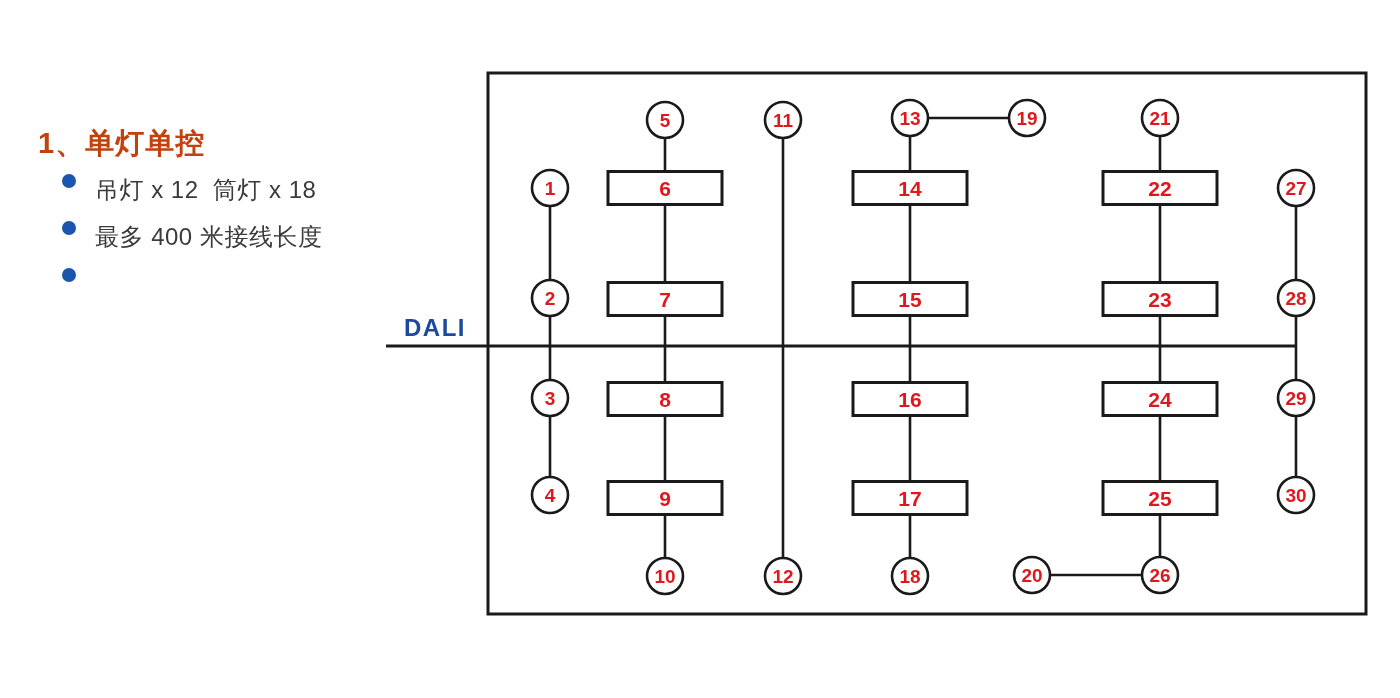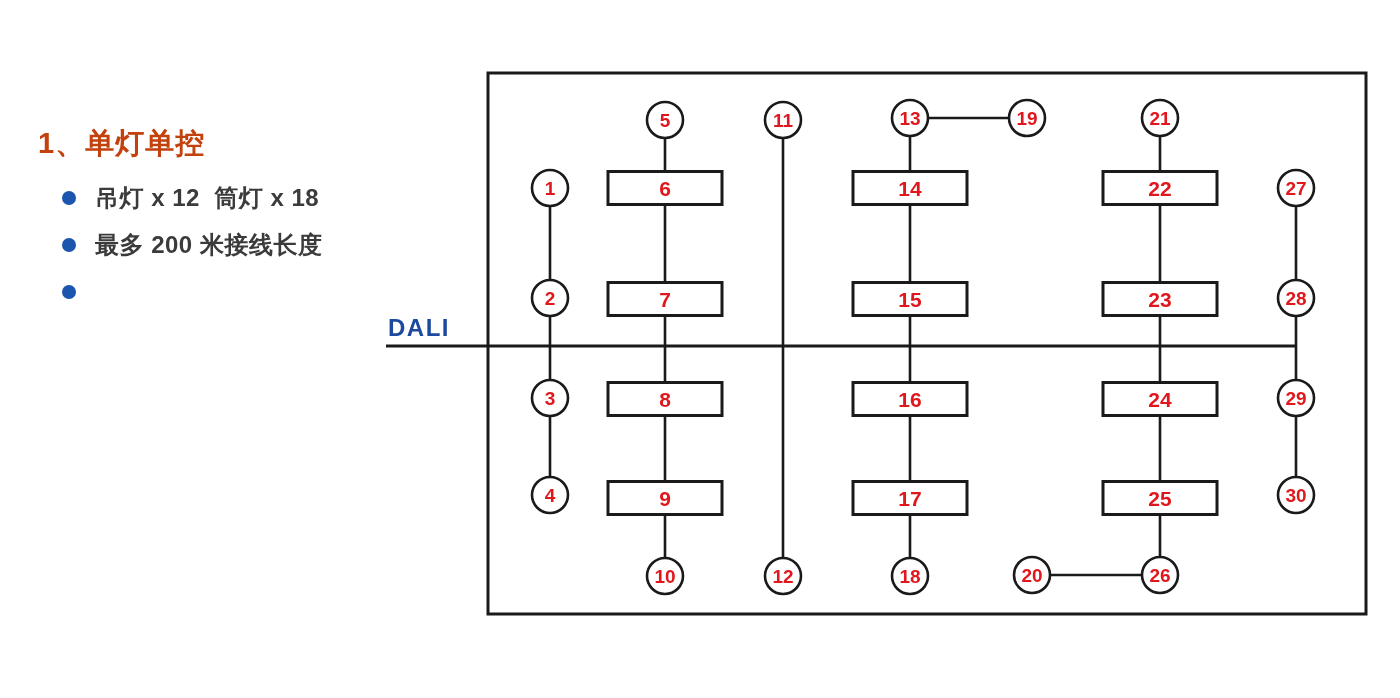--- a/index.html
+++ b/index.html
@@ -4,47 +4,47 @@
 <style>
   html,body{margin:0;padding:0;background:#ffffff;}
   body{width:1400px;height:698px;font-family:"Liberation Sans","DejaVu Sans",sans-serif;}
   .canvas{position:relative;width:1400px;height:698px;background:#ffffff;overflow:hidden;}
 
   .title{
     position:absolute;left:38px;top:124px;
     font-size:29px;font-weight:700;color:#c2410c;letter-spacing:1px;
   }
   .bullets{position:absolute;left:62px;top:174px;}
-  .bullet-row{display:flex;align-items:center;height:47px;font-weight:bold;}
+  .bullet-row{display:flex;align-items:flex-start;height:47px;}
   .dot{width:14px;height:14px;border-radius:50%;background:#1b55ad;margin-right:19px;flex:0 0 auto;}
   .bullet-text{font-size:24px;color:#3b3b3b;white-space:pre;letter-spacing:0.5px;}
 
   .dali{
-    position:absolute;left:388px;top:314px;
+    position:absolute;left:404px;top:314px;
     font-size:24px;font-weight:700;color:#1d4a9e;letter-spacing:1.5px;
   }
 
   svg{position:absolute;left:0;top:0;}
   .node-num{font-family:"Liberation Sans","DejaVu Sans",sans-serif;font-weight:700;fill:#e0181e;}
 </style>
 </head>
 <body>
 
 <div class="canvas">
 
   <div class="title">1、单灯单控</div>
 
   <div class="bullets">
     <div class="bullet-row">
       <span class="dot"></span>
       <span class="bullet-text">吊灯 x 12  筒灯 x 18</span>
     </div>
     <div class="bullet-row">
       <span class="dot"></span>
-      <span class="bullet-text">最多 200 米接线长度</span>
+      <span class="bullet-text">最多 400 米接线长度</span>
     </div>
     <div class="bullet-row">
       <span class="dot"></span>
     </div>
   </div>
 
   <div class="dali">DALI</div>
 
   <svg id="diagram-svg" width="1400" height="698" viewBox="0 0 1400 698">
       <line x1="550" y1="187" x2="550" y2="495" stroke="#1a1a1a" stroke-width="2.6"></line>

